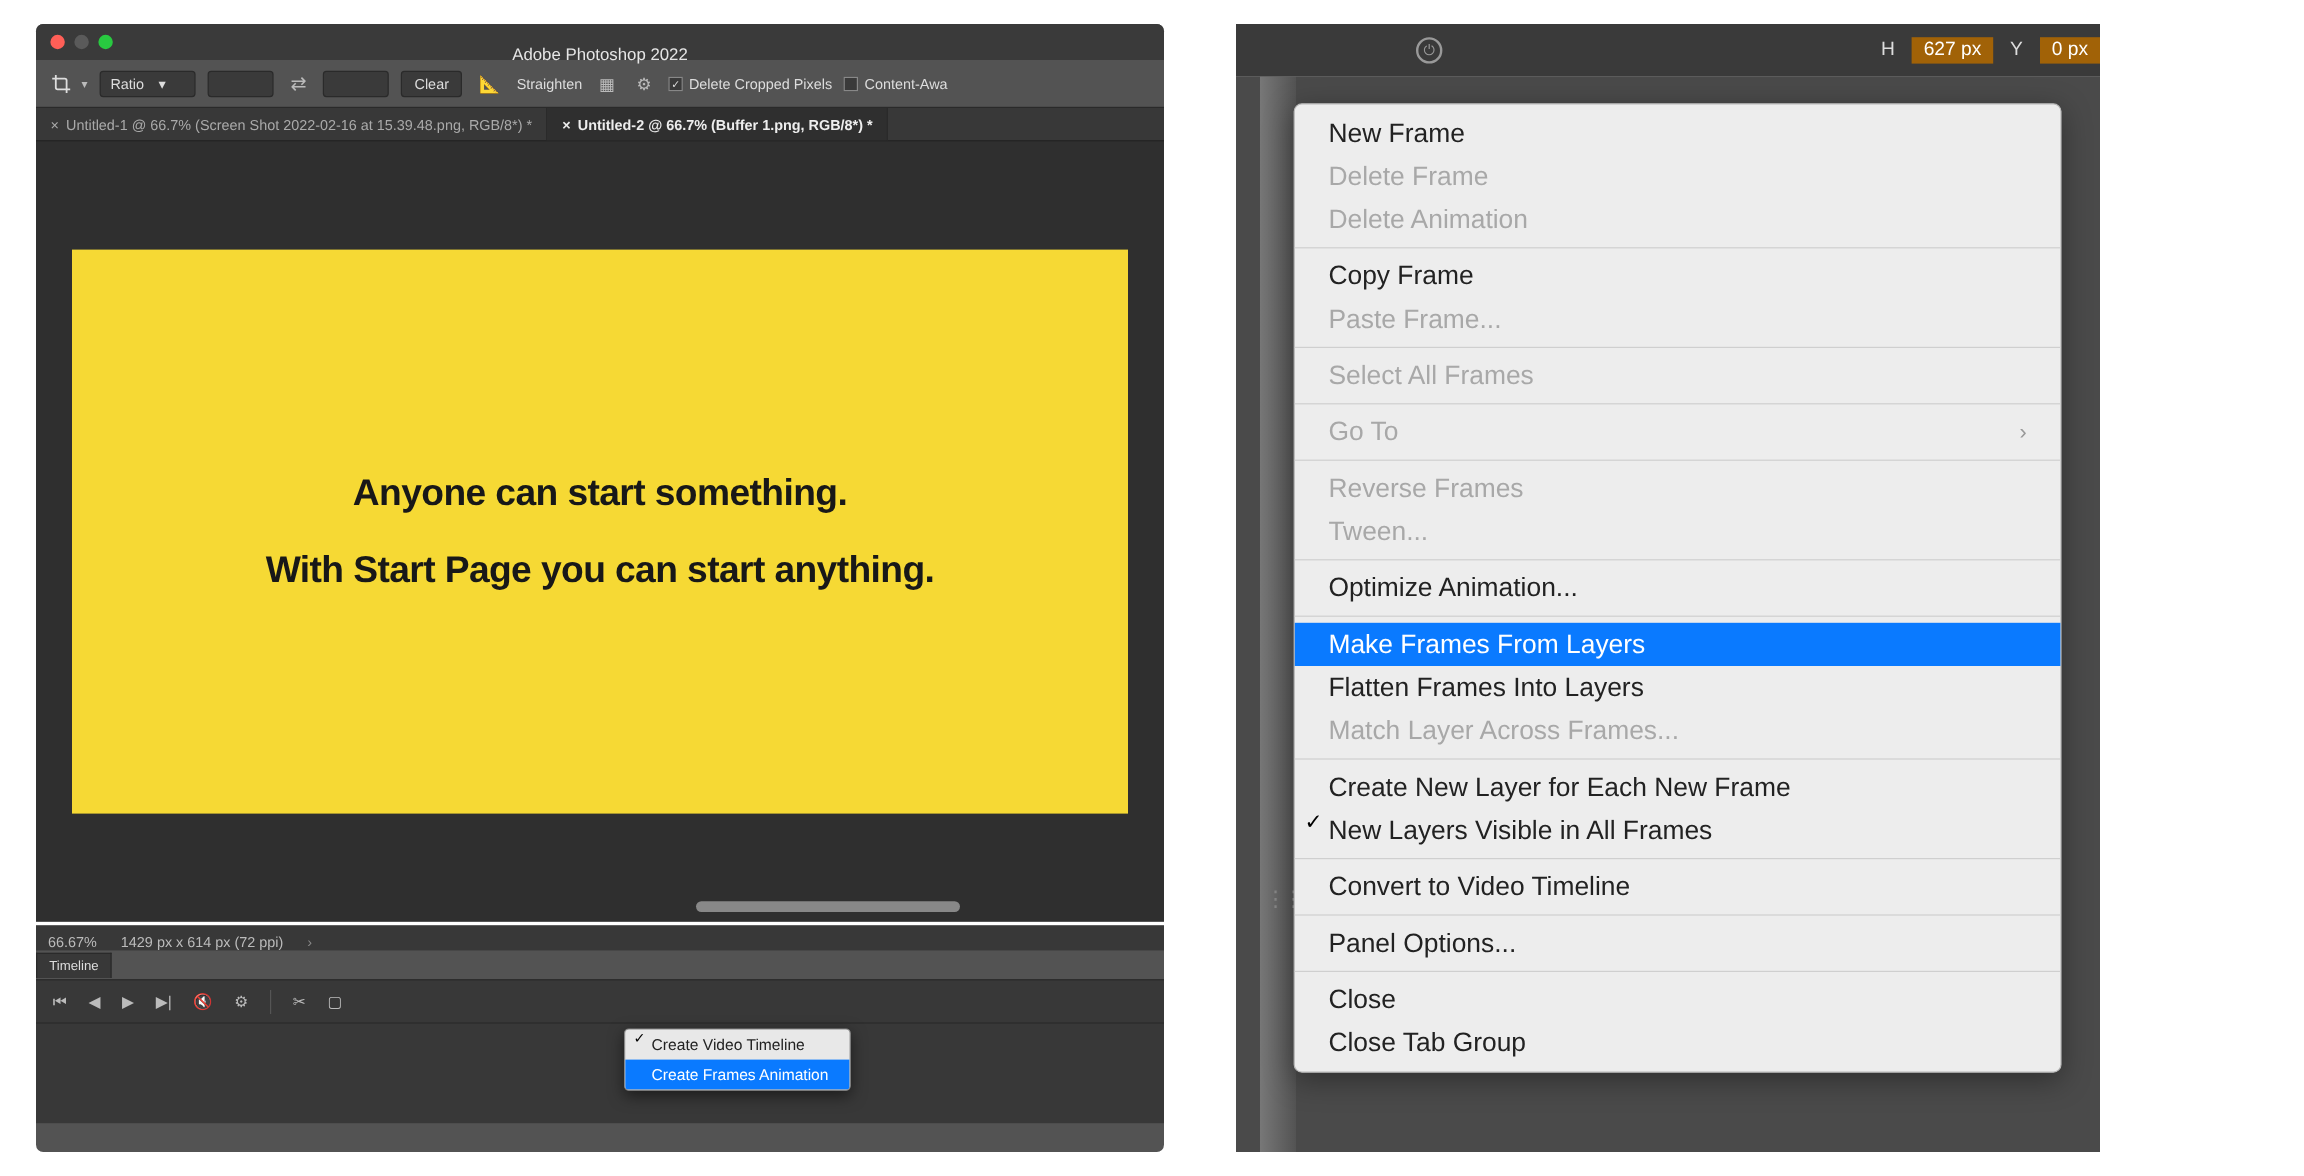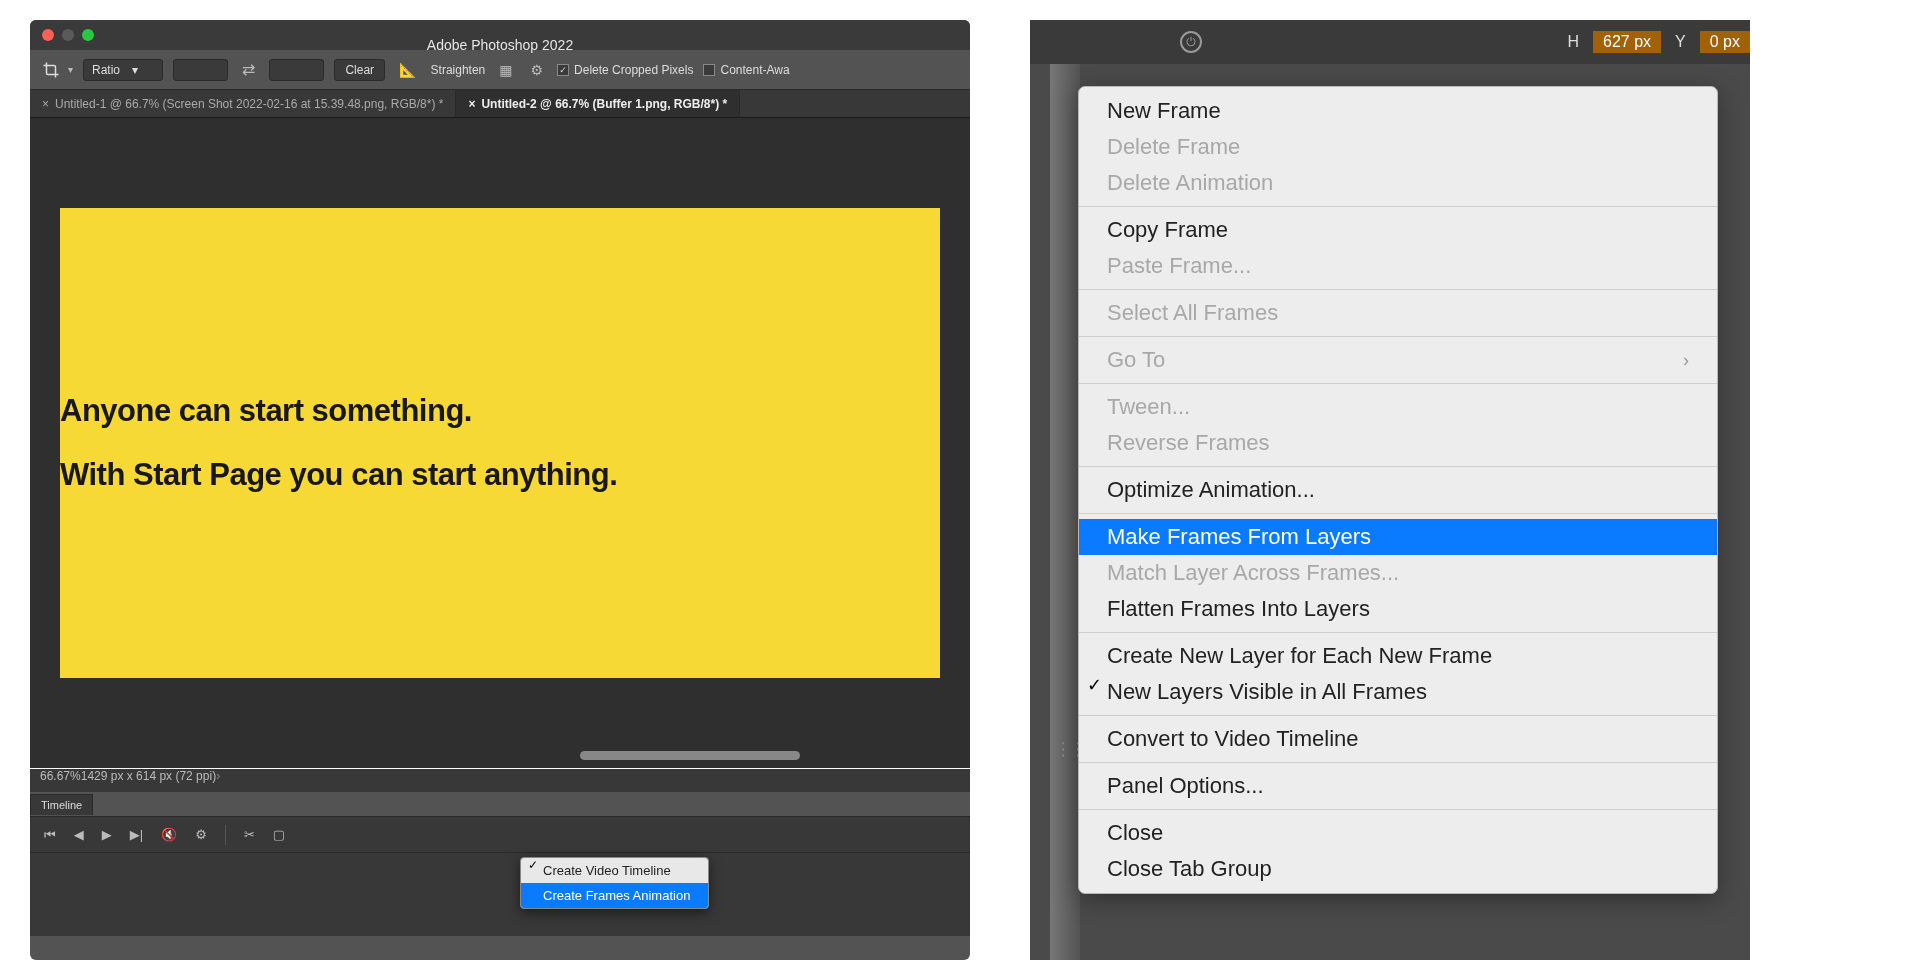--- a/index.html
+++ b/index.html
@@ -31,25 +31,25 @@
     .checkbox-ps { width: 12px; height: 12px; background: #3a3a3a; border: 1px solid #888; display: inline-flex; align-items: center; justify-content: center; font-size: 9px; color: #ddd; }
     
     
     .tab-strip { height: 28px; background: #383838; display: flex; align-items: stretch; border-bottom: 1px solid #1a1a1a; }
     .tab { display: flex; align-items: center; padding: 0 12px; color: #aaa; font-size: 12px; gap: 6px; border-right: 1px solid #2a2a2a; }
     .tab.active { background: #2f2f2f; color: #eee; font-weight: 600; }
     .tab-close { font-size: 12px; cursor: pointer; }
     
     
     .canvas-area { background: #2f2f2f; height: 650px; position: relative; display: flex; align-items: center; justify-content: center; padding: 30px 0; }
-    .canvas { background: #f6d934; width: 880px; height: 470px; display: flex; flex-direction: column; justify-content: center; gap: 28px; }
+    .canvas { background: #f6d934; width: 880px; height: 470px; display: flex; flex-direction: column; align-items: center; justify-content: center; gap: 28px; }
     .canvas-text { font-weight: 800; color: #181818; letter-spacing: -0.5px; font-size: 31px; }
     
     
-    .status-bar { height: 24px; background: #383838; display: flex; align-items: flex-start; padding: 0 10px; color: #bbb; font-size: 12px; border-top: 1px solid #ffffff; }
+    .status-bar { height: 24px; background: #383838; display: flex; align-items: flex-end; padding: 0 10px; gap: 20px; color: #bbb; font-size: 12px; border-top: 3px solid #ffffff; }
     .status-chevron { color: #888; }
     
     
     .timeline-header { height: 24px; display: flex; align-items: center; }
     .timeline-tab { background: #383838; color: #ddd; font-size: 11px; padding: 4px 10px; border: 1px solid #2a2a2a; border-bottom: none;}
     .timeline-body { background: #383838; height: 120px; border-top: 1px solid #2a2a2a; position: relative; }
     .timeline-controls { height: 36px; display: flex; align-items: center; gap: 18px; padding: 0 14px; border-bottom: 1px solid #2a2a2a; }
     .tl-icon { color: #bbb; font-size: 13px; }
     .tl-divider { width: 1px; height: 20px; background: #555; }
     
@@ -210,38 +210,38 @@
       <div class="menu-item disabled">
           <span>Select All Frames</span>
         </div>
       <div class="menu-sep"></div>
       <div class="menu-item disabled">
           <span>Go To</span>
           <span class="menu-arrow">›</span>
         </div>
       <div class="menu-sep"></div>
       <div class="menu-item disabled">
+          <span>Reverse Frames</span>
+        </div>
+      <div class="menu-item disabled">
           <span>Tween...</span>
-        </div>
-      <div class="menu-item disabled">
-          <span>Reverse Frames</span>
         </div>
       <div class="menu-sep"></div>
       <div class="menu-item">
           <span>Optimize Animation...</span>
         </div>
       <div class="menu-sep"></div>
       <div class="menu-item highlighted">
           <span>Make Frames From Layers</span>
         </div>
+      <div class="menu-item">
+          <span>Flatten Frames Into Layers</span>
+        </div>
       <div class="menu-item disabled">
           <span>Match Layer Across Frames...</span>
-        </div>
-      <div class="menu-item">
-          <span>Flatten Frames Into Layers</span>
         </div>
       <div class="menu-sep"></div>
       <div class="menu-item">
           <span>Create New Layer for Each New Frame</span>
         </div>
       <div class="menu-item-wrap">
         <span class="menu-check">✓</span>
         <div class="menu-item">
             <span>New Layers Visible in All Frames</span>
           </div>

